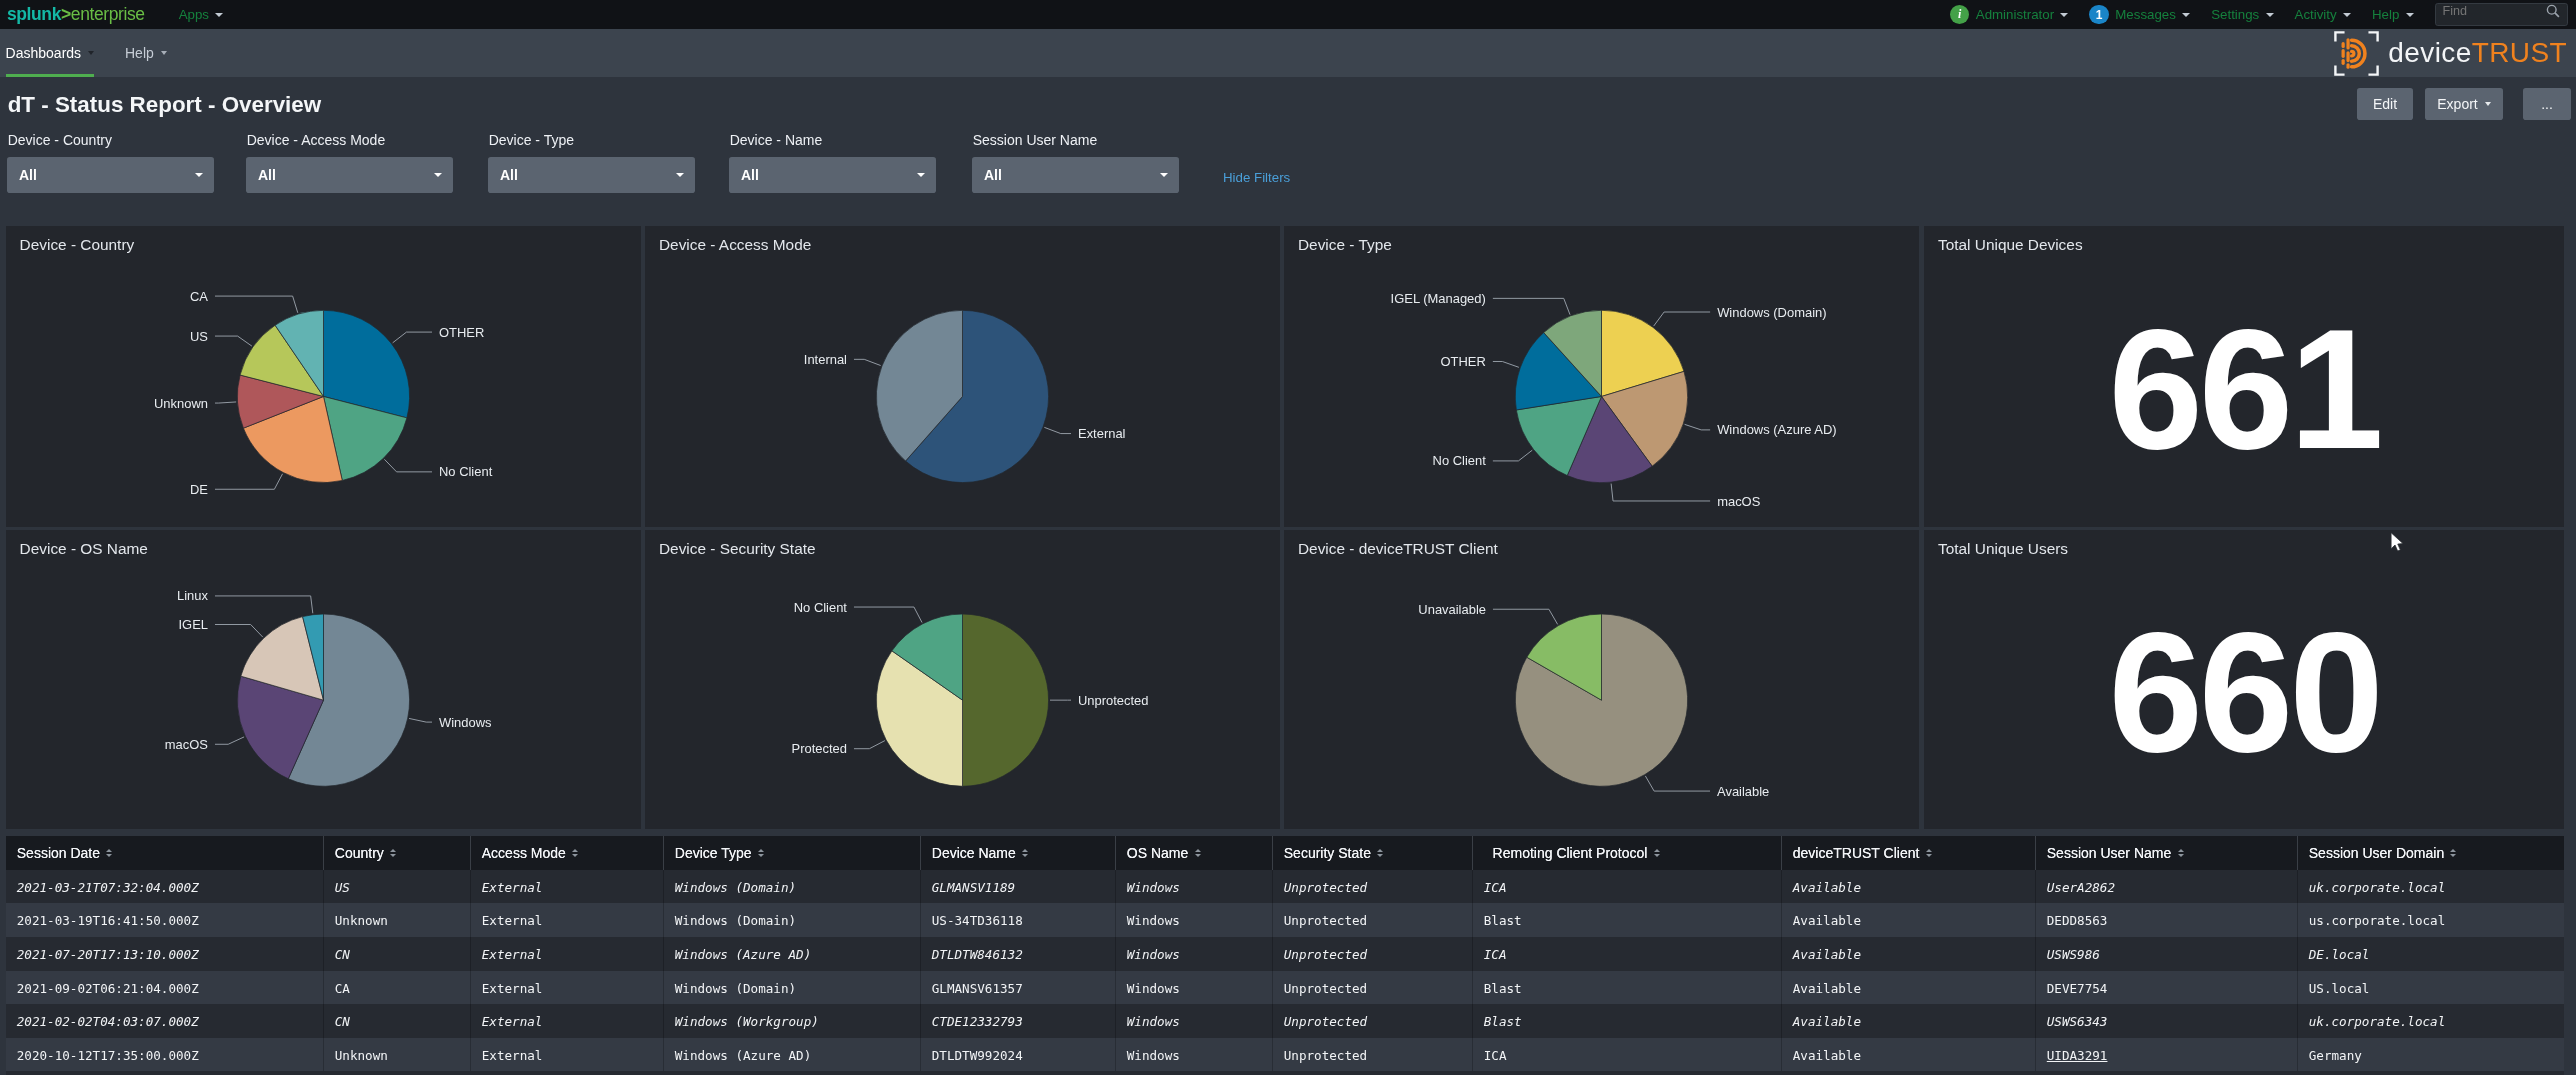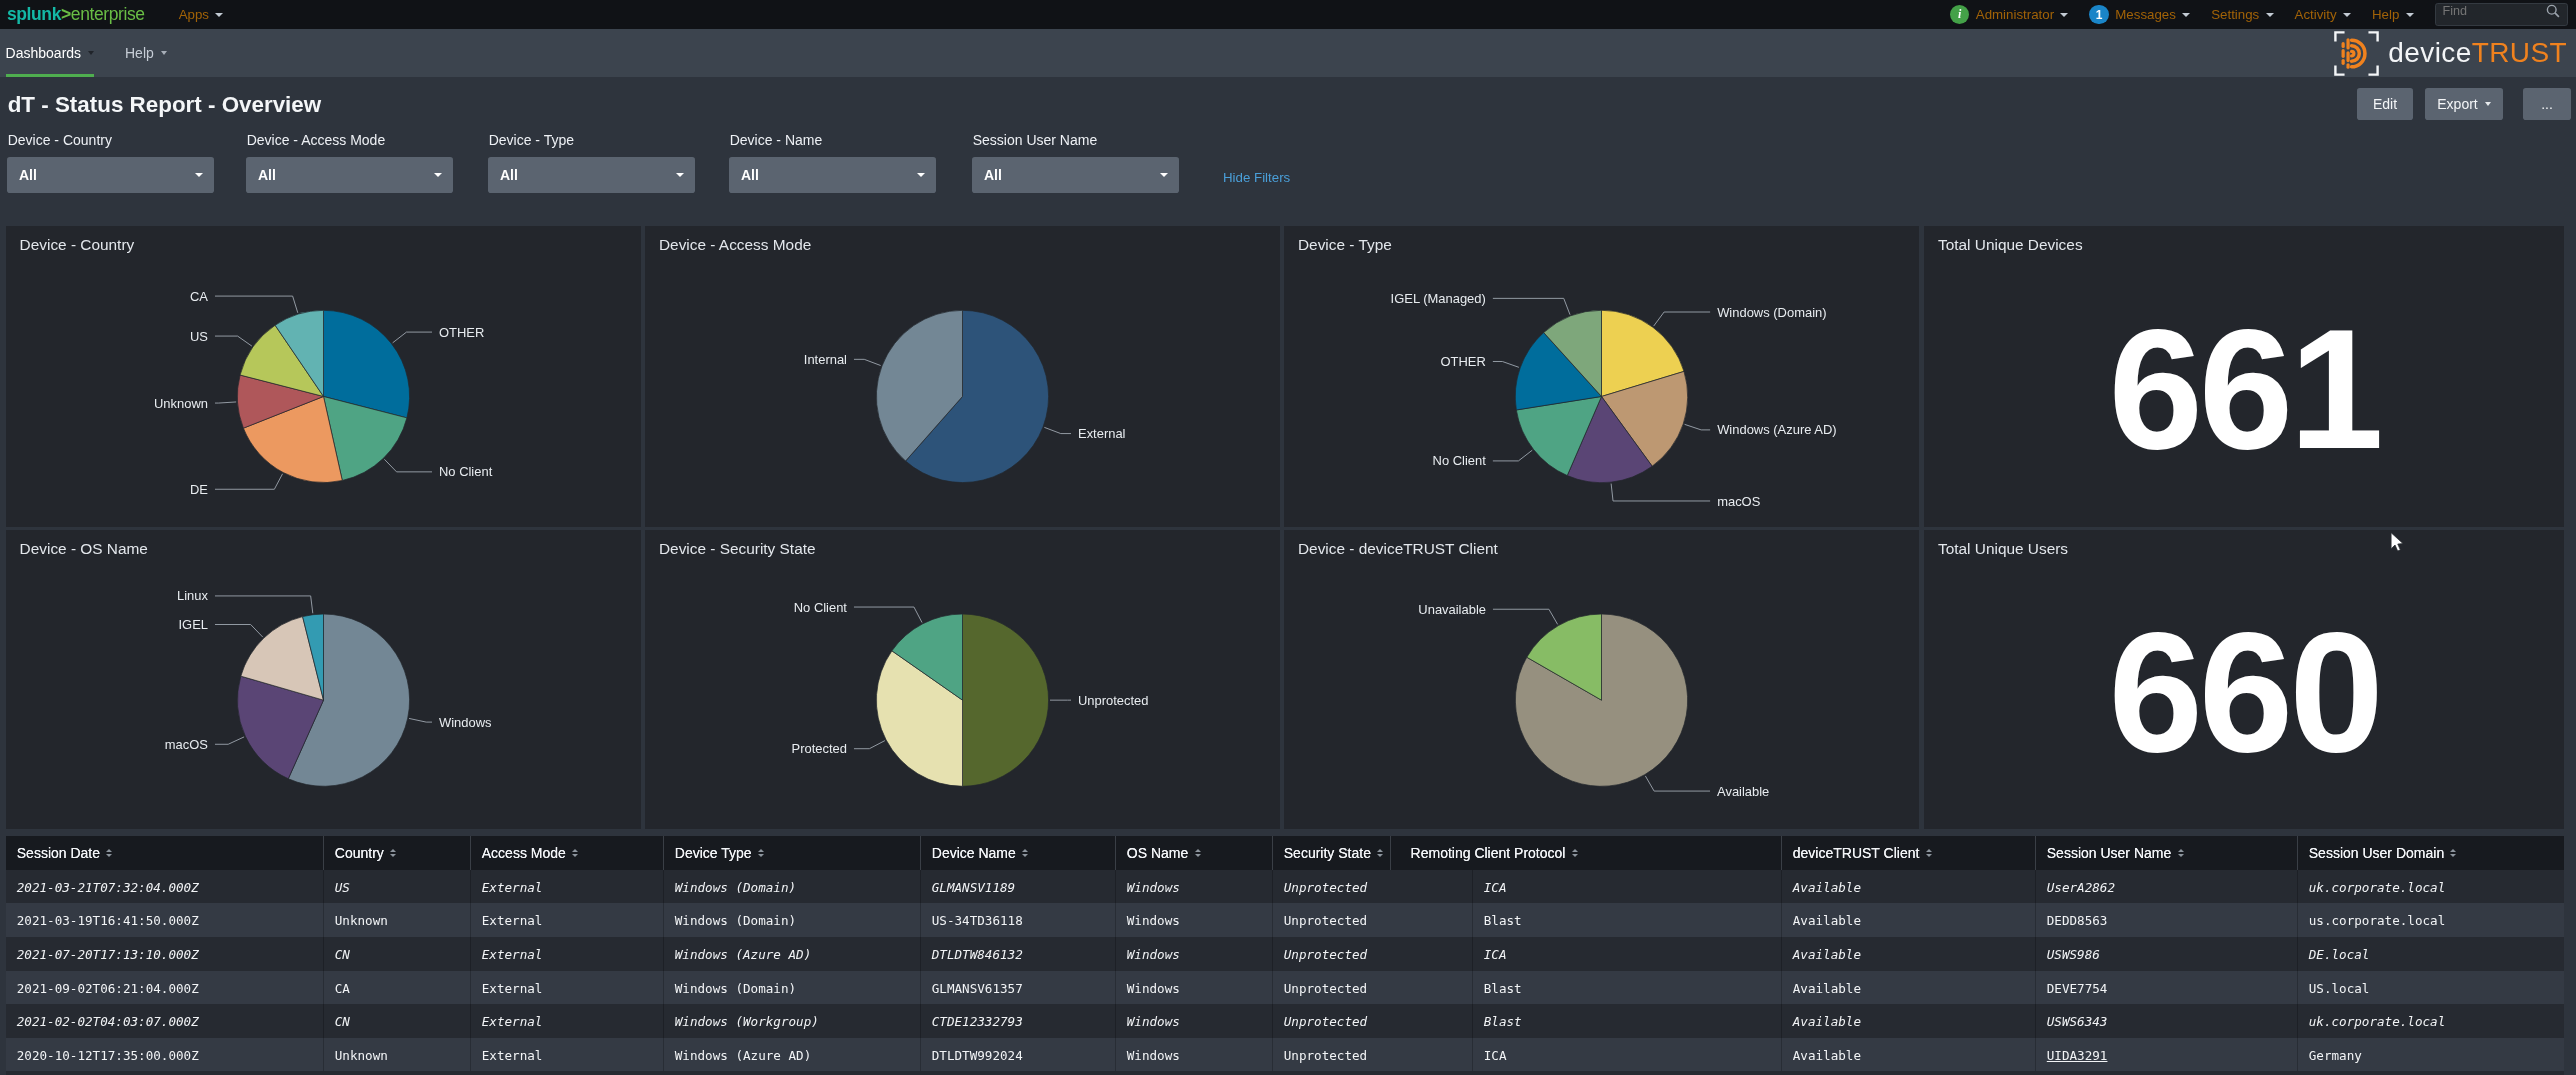--- a/index.html
+++ b/index.html
@@ -5,21 +5,21 @@
   * { margin:0; padding:0; box-sizing:border-box; }
   html,body { width:2576px; height:1075px; overflow:hidden; background:#2e343d; }
   body { font-family:"Liberation Sans", sans-serif; -webkit-font-smoothing:antialiased; }
   .screen { position:absolute; left:0; top:0; width:2576px; height:1075px; background:#2e343d; }
 
   
   .topbar { position:absolute; left:0; top:0; width:2576px; height:29px; background:#101216; display:flex; align-items:center; }
   .brand { margin-left:7px; font-size:17.5px; font-weight:bold; letter-spacing:-0.4px; white-space:nowrap; }
   .brand .w { color:#14b8a6; }
   .brand .g { color:#69bd45; } .brand .g.light { font-weight:normal; }
-  .topmenu { color:#a16207; font-size:13.3px; display:flex; align-items:center; gap:6.3px; white-space:nowrap; }
+  .topmenu { color:#15803d; font-size:13.3px; display:flex; align-items:center; gap:6.3px; white-space:nowrap; }
   .topmenu.apps { margin-left:34px; }
   .caret { display:inline-block; width:0; height:0; border-left:4.2px solid transparent; border-right:4.2px solid transparent; border-top:4.9px solid #c3cbd4; }
   .caret.small { border-left-width:3.5px; border-right-width:3.5px; border-top-width:4.2px; }
   .topbar-right { position:absolute; right:0; top:0; height:29px; display:flex; align-items:center; gap:21px; padding-right:8.4px; }
   .round-badge { width:19.6px; height:19.6px; border-radius:50%; display:flex; align-items:center; justify-content:center; color:#fff; font-size:12px; font-weight:bold; }
   .round-badge.green { background:#44a148; font-family:"Liberation Serif", serif; font-style:italic; }
   .round-badge.blue { background:#1a85c8; }
   .menu-pair { display:flex; align-items:center; gap:6.3px; }
   .findbox { width:133px; height:22.4px; background:#22262b; border:0.7px solid #343a41; border-radius:2.8px; display:flex; align-items:flex-start; padding:0 7px; gap:5.6px; }
   .findbox input { flex:1 1 0; width:0; min-width:0; background:transparent; border:none; outline:none; color:#9aa2ab; font-size:12.6px; font-family:"Liberation Sans", sans-serif; }
@@ -366,21 +366,21 @@
             <span class="tri-dn"></span>
           </span>
         </div>
         <div class="th" style="left: 1266px; width: 200px; text-align: right;">
           <span>Security State</span>
           <span class="sorticon">
             <span class="tri-up"></span>
             <span class="tri-dn"></span>
           </span>
         </div>
-        <div class="th" style="left: 1384px; width: 322px; padding-left: 20px;">
+        <div class="th" style="left: 1466px; width: 322px; padding-left: 20px;">
           <span>Remoting Client Protocol</span>
           <span class="sorticon">
             <span class="tri-up"></span>
             <span class="tri-dn"></span>
           </span>
         </div>
         <div class="th" style="left: 1775px; width: 254px;">
           <span>deviceTRUST Client</span>
           <span class="sorticon">
             <span class="tri-up"></span>

